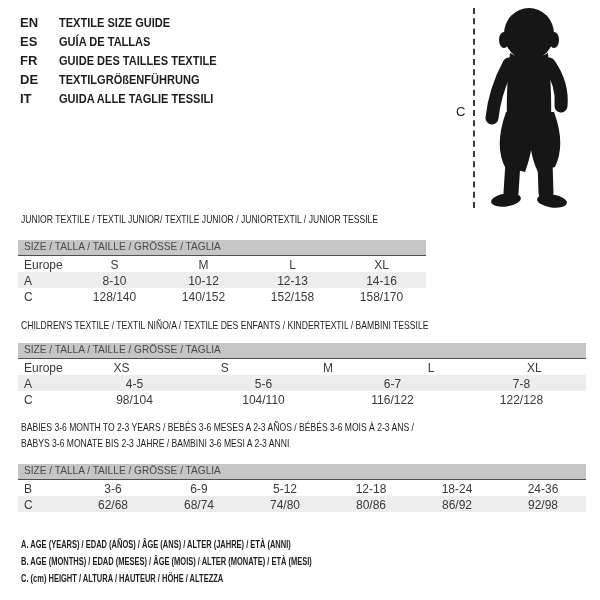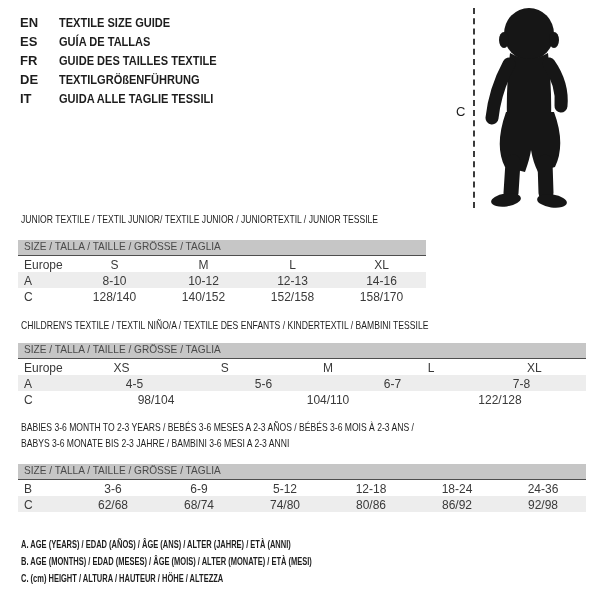--- a/index.html
+++ b/index.html
@@ -145,20 +145,21 @@
           <div class="t-label">A</div>
           <div class="t-cell">4-5</div>
           <div class="t-cell">5-6</div>
           <div class="t-cell">6-7</div>
           <div class="t-cell">7-8</div>
         </div>
         <div class="t-row">
           <div class="t-label">C</div>
           <div class="t-cell">98/104</div>
           <div class="t-cell">104/110</div>
+          <div class="t-cell">116/122</div>
           <div class="t-cell">122/128</div>
         </div>
       </div>
   </div>
 
   <div class="section-title" style="top:420px">
     <div><span class="cond-t">BABIES 3-6 MONTH TO 2-3 YEARS / BEBÉS 3-6 MESES A 2-3 AÑOS / BÉBÉS 3-6 MOIS À 2-3 ANS /</span></div>
     <div><span class="cond-t">BABYS 3-6 MONATE BIS 2-3 JAHRE / BAMBINI 3-6 MESI A 2-3 ANNI</span></div>
   </div>
   <div class="size-table" style="top:464px; width:568px">

